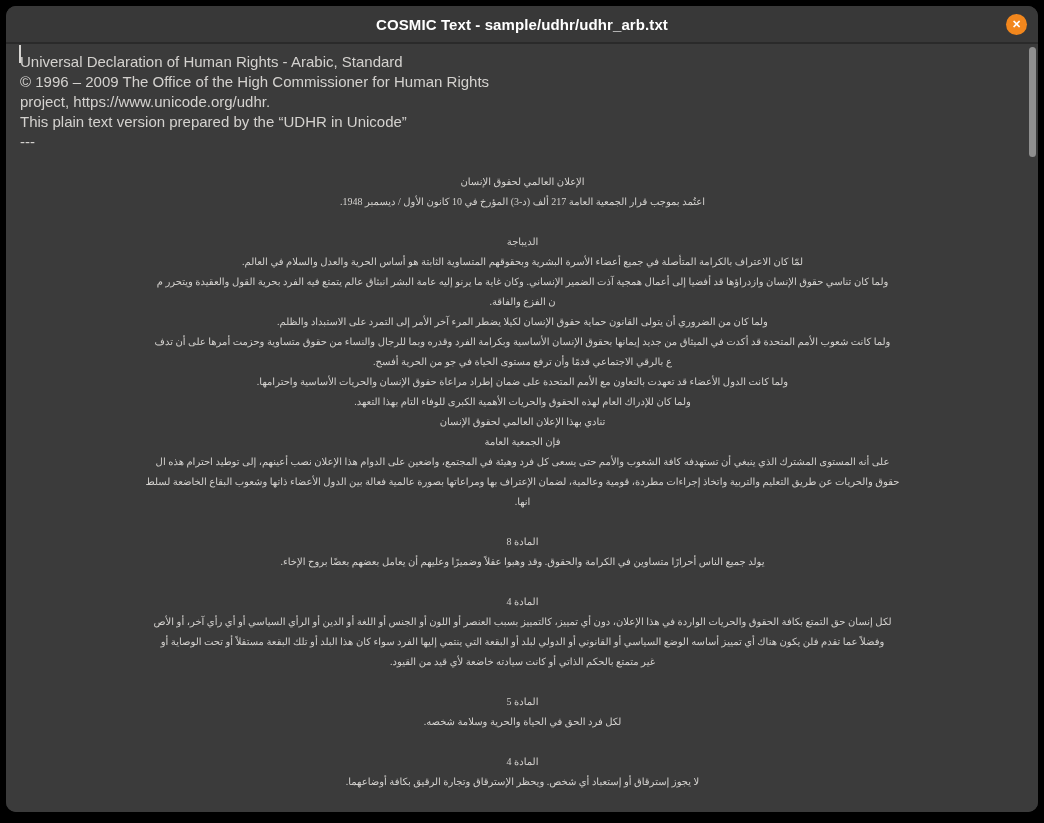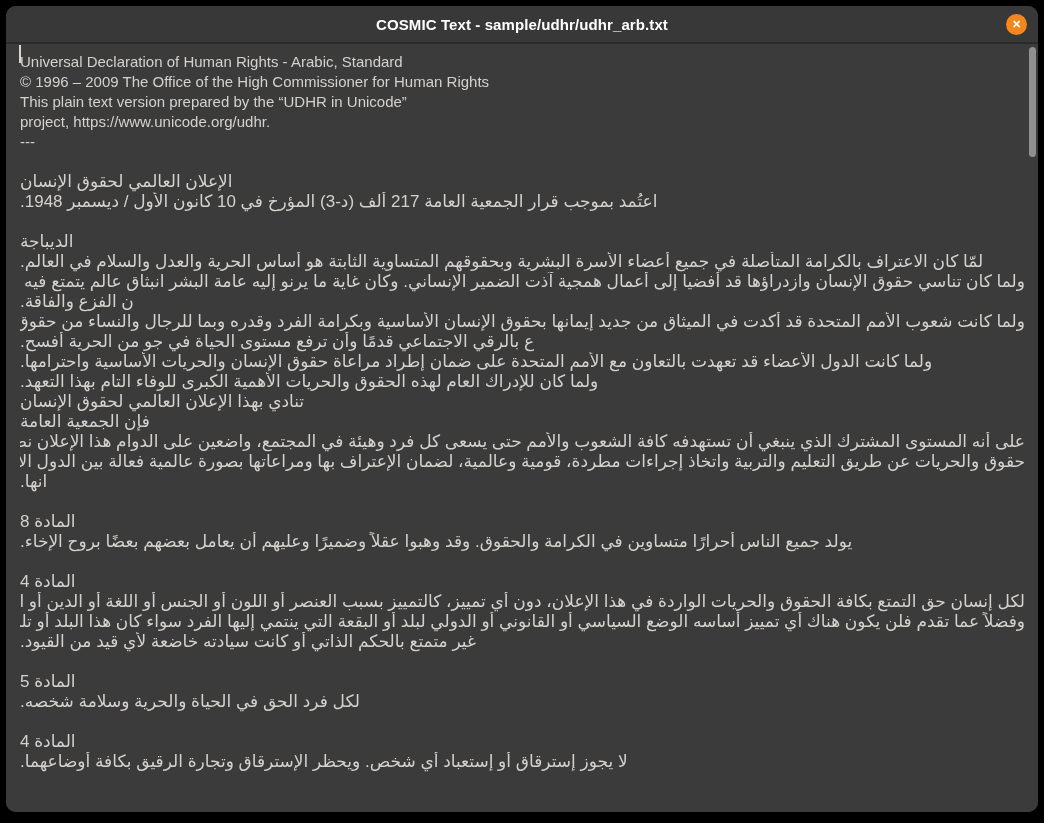--- a/index.html
+++ b/index.html
@@ -17,21 +17,21 @@
   .title { color:#ffffff; font-weight:bold; font-size:15px; letter-spacing:0.1px; }
   .close-btn { position:absolute; right:11px; top:8px; width:21px; height:21px;
                border:none; border-radius:50%; background:#f2871d; color:#ffffff;
                font-size:11px; font-weight:bold; line-height:21px; text-align:center;
                cursor:pointer; padding:0; display:flex; align-items:center; justify-content:center; }
 
   .content { position:relative; flex:1; background:#3b3b3b; overflow:hidden; }
   .lines { position:absolute; left:0; top:0; right:0; padding:8px 13px 0 14px; }
   .line { height:20px; line-height:20px; font-size:15px; color:#d4d2cf;
           white-space:pre; overflow:hidden; }
-  .line[dir="rtl"] { text-align:left; direction:rtl; font-size:17px; }
+  .line[dir="rtl"] { text-align:center; direction:rtl; font-size:10px;font-family:Liberation Serif, serif; }
 
   .cursor { position:absolute; left:13px; top:1px; width:2px; height:18px;
             background:#d8d6d3; }
 
   .scrollbar { position:absolute; right:1px; top:0; width:9px; height:100%; }
   .scrollbar .thumb { position:absolute; left:1px; top:3px; width:7px; height:110px;
                       background:#8f8f8f; border-radius:4px; }
 </style>
 </head>
 <body>
@@ -43,31 +43,32 @@
       <span class="title">COSMIC Text - sample/udhr/udhr_arb.txt</span>
       <button class="close-btn">
           <span>✕</span>
         </button>
     </div>
 
     <div class="content">
       <div class="lines">
           <div class="line" dir="ltr">Universal Declaration of Human Rights - Arabic, Standard</div>
           <div class="line" dir="ltr">© 1996 – 2009 The Office of the High Commissioner for Human Rights</div>
+          <div class="line" dir="ltr">project, https://www.unicode.org/udhr.</div>
           <div class="line" dir="ltr">This plain text version prepared by the “UDHR in Unicode”</div>
-          <div class="line" dir="ltr">project, https://www.unicode.org/udhr.</div>
           <div class="line" dir="ltr">---</div>
           <div class="line" dir="ltr"></div>
           <div class="line" dir="rtl" lang="ar">الإعلان العالمي لحقوق الإنسان</div>
           <div class="line" dir="rtl" lang="ar">اعتُمد بموجب قرار الجمعية العامة 217 ألف (د-3) المؤرخ في 10 كانون الأول / ديسمبر 1948.</div>
           <div class="line" dir="rtl" lang="ar"></div>
           <div class="line" dir="rtl" lang="ar">الديباجة</div>
           <div class="line" dir="rtl" lang="ar">لمّا كان الاعتراف بالكرامة المتأصلة في جميع أعضاء الأسرة البشرية وبحقوقهم المتساوية الثابتة هو أساس الحرية والعدل والسلام في العالم.</div>
           <div class="line" dir="rtl" lang="ar">ولما كان تناسي حقوق الإنسان وازدراؤها قد أفضيا إلى أعمال همجية آذت الضمير الإنساني. وكان غاية ما يرنو إليه عامة البشر انبثاق عالم يتمتع فيه الفرد بحرية القول والعقيدة ويتحرر م</div>
           <div class="line" dir="rtl" lang="ar">ن الفزع والفاقة.</div>
+          <div class="line" dir="rtl" lang="ar">ولما كان من الضروري أن يتولى القانون حماية حقوق الإنسان لكيلا يضطر المرء آخر الأمر إلى التمرد على الاستبداد والظلم.</div>
           <div class="line" dir="rtl" lang="ar">ولما كانت شعوب الأمم المتحدة قد أكدت في الميثاق من جديد إيمانها بحقوق الإنسان الأساسية وبكرامة الفرد وقدره وبما للرجال والنساء من حقوق متساوية وحزمت أمرها على أن تدف</div>
           <div class="line" dir="rtl" lang="ar">ع بالرقي الاجتماعي قدمًا وأن ترفع مستوى الحياة في جو من الحرية أفسح.</div>
           <div class="line" dir="rtl" lang="ar">ولما كانت الدول الأعضاء قد تعهدت بالتعاون مع الأمم المتحدة على ضمان إطراد مراعاة حقوق الإنسان والحريات الأساسية واحترامها.</div>
           <div class="line" dir="rtl" lang="ar">ولما كان للإدراك العام لهذه الحقوق والحريات الأهمية الكبرى للوفاء التام بهذا التعهد.</div>
           <div class="line" dir="rtl" lang="ar">تنادي بهذا الإعلان العالمي لحقوق الإنسان</div>
           <div class="line" dir="rtl" lang="ar">فإن الجمعية العامة</div>
           <div class="line" dir="rtl" lang="ar">على أنه المستوى المشترك الذي ينبغي أن تستهدفه كافة الشعوب والأمم حتى يسعى كل فرد وهيئة في المجتمع، واضعين على الدوام هذا الإعلان نصب أعينهم، إلى توطيد احترام هذه ال</div>
           <div class="line" dir="rtl" lang="ar">حقوق والحريات عن طريق التعليم والتربية واتخاذ إجراءات مطردة، قومية وعالمية، لضمان الإعتراف بها ومراعاتها بصورة عالمية فعالة بين الدول الأعضاء ذاتها وشعوب البقاع الخاضعة لسلط</div>
           <div class="line" dir="rtl" lang="ar">انها.</div>
           <div class="line" dir="rtl" lang="ar"></div>

